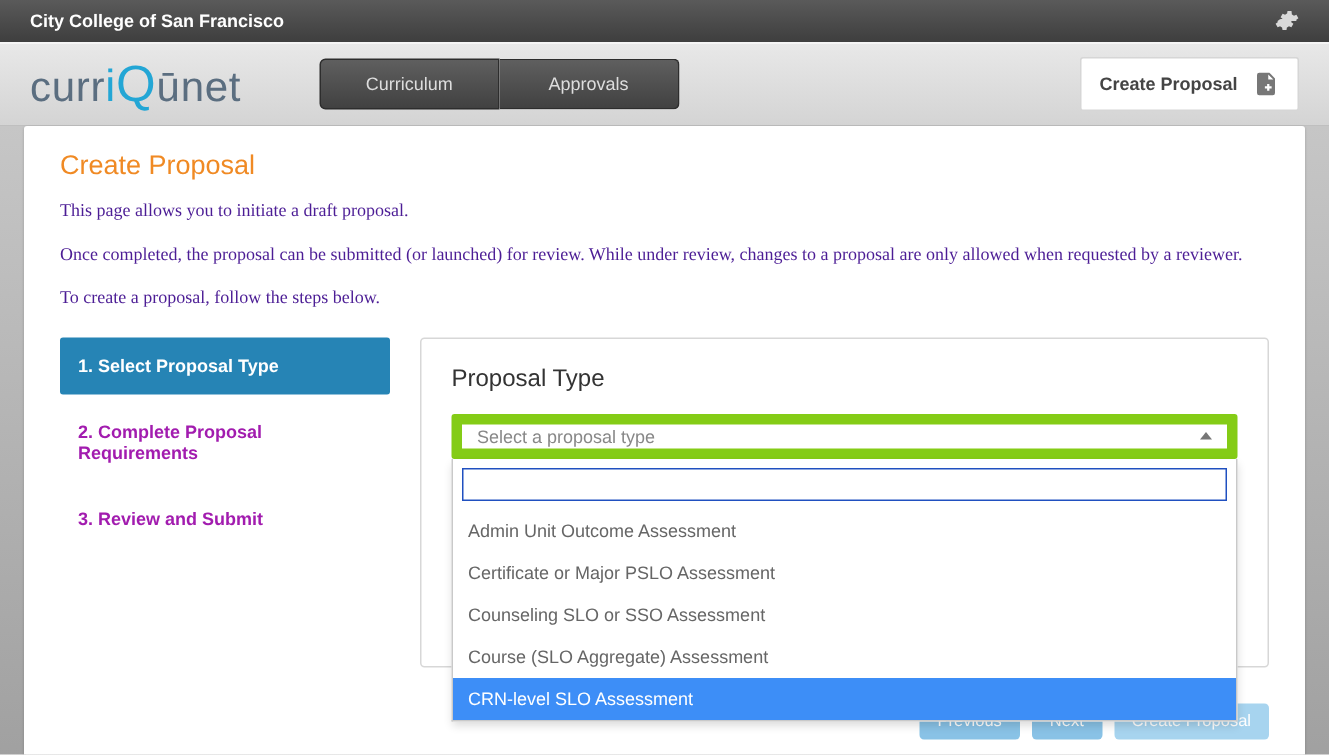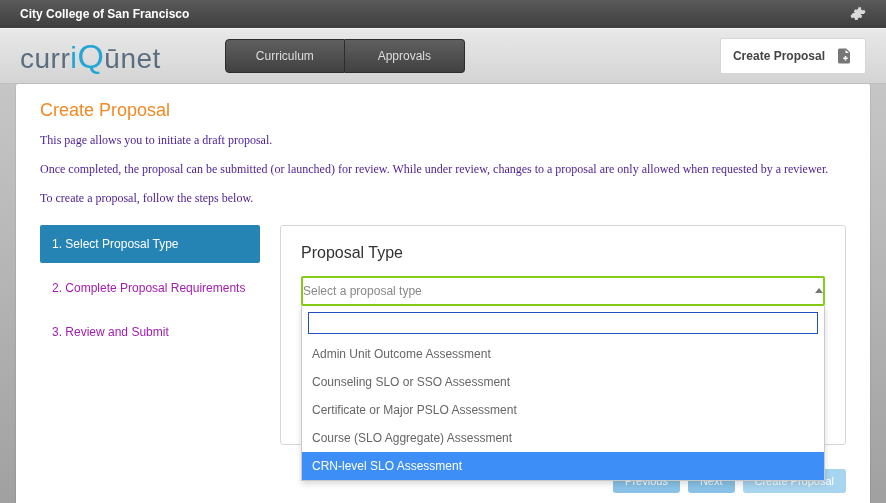--- a/index.html
+++ b/index.html
@@ -1,43 +1,43 @@
 <!DOCTYPE html>
 <html><head>
 <meta charset="utf-8">
 <style>
   * { box-sizing: border-box; margin: 0; padding: 0; }
   body { font-family: Arial, Helvetica, sans-serif; background: #fff; width: 886px; height: 503px; overflow: hidden; }
   .topbar { background: linear-gradient(#5a5a5a,#3e3e3e); height: 28px; display: flex; align-items: center; padding: 0 20px; color: #fff; font-size: 12px; font-weight: bold; justify-content: space-between; }
   .gear { width: 16px; height: 16px; fill: #d9d9d9; cursor: pointer; }
-  .headerbar { background: linear-gradient(#e8e8e8,#d4d4d4); border-top:1px solid #f5f5f5; border-bottom:1px solid #bfbfbf; height: 56px; display: flex; align-items: center; padding: 0 20px; gap: 12px; }
+  .headerbar { background: linear-gradient(#e8e8e8,#d4d4d4); border-top:1px solid #f5f5f5; border-bottom:1px solid #bfbfbf; height: 56px; display: flex; align-items: center; padding: 0 20px; }
   .logo { font-size: 28px; letter-spacing: 0.5px; font-family: Arial, sans-serif; color: #5b6e80; display: flex; align-items: baseline;}
   .logo .c1 { color:#5b6e80; font-weight:400;}
   .logo .i { color:#23a6d5; font-weight:400; font-size:30px; position:relative; }
   .logo .iq { color:#23a6d5; font-weight:400; font-size:34px;}
   .logo .rest { color:#5b6e80; font-weight:400;}
   .nav { display:flex; margin-left: 52px; }
   .nav-btn { background: linear-gradient(#5f5f5f,#414141); color:#ddd; font-size:12px; border:1px solid #2d2d2d; height:34px; display:flex; align-items:center; justify-content:center; width:120px; cursor:pointer; }
   .nav-btn:first-child { border-radius:4px 0 0 4px; }
   .nav-btn:last-child { border-radius:0 4px 4px 0; border-left:none; }
   .spacer { flex:1; }
   .create-proposal-btn { background:#fff; border:1px solid #d6d6d6; height:36px; display:flex; align-items:center; padding:0 12px; font-size:12px; font-weight:bold; color:#444; cursor:pointer; gap:10px; border-radius:2px;}
   .cp-icon { width:18px; height:18px; fill:#777;}
   .frame { background: linear-gradient(#c6c6c6,#9f9f9f); padding: 0 16px 16px 16px; min-height: calc(503px - 84px);}
   .page { background:#fff; border-radius:2px; padding: 16px 24px 60px 24px; min-height: 400px; position: relative; box-shadow: 0 1px 2px rgba(0,0,0,0.2);}
   .page-title { color:#f08a24; font-size:18px; margin-bottom:10px; font-weight:400;}
   .desc { color:#4c1d95; font-size:12px; line-height:1.6; margin-bottom:10px;font-family:Liberation Serif, serif;}
   .layout { display:flex; gap:20px; margin-top:16px; align-items:flex-start;}
-  .steps { width:220px; }
+  .steps { width:220px;font-weight:bold; }
   .step { font-size:12px; padding:12px 12px; border-radius:2px; margin-bottom:6px; color:#a21caf; }
   .step.active { background:#2684b5; color:#fff; }
   .main { flex:1; border:1px solid #d7d7d7; border-radius:3px; padding:18px 20px; position:relative; min-height:220px;}
   .section-title { font-size:16px; color:#333; font-weight:400; margin-bottom:14px;}
   .combo { position:relative; }
-  .combo-header { border:2px solid #84cc16; border-radius:2px; height:30px; display:flex; align-items:center; padding:0 0; font-size:12px; color:#888; cursor:pointer; justify-content:space-between; }
+  .combo-header { border:7px solid #84cc16; border-radius:2px; height:30px; display:flex; align-items:center; padding:0 10px; font-size:12px; color:#888; cursor:pointer; justify-content:space-between; }
   .caret { width:0;height:0;border-left:4px solid transparent;border-right:4px solid transparent;border-bottom:5px solid #777;}
   .dropdown { position:absolute; left:0; right:0; top:30px; background:#fff; border:1px solid #c9c9c9; border-top:none; z-index:10; box-shadow:0 3px 6px rgba(0,0,0,0.15);}
   .dd-search { padding:6px; }
   .dd-search input { width:100%; height:22px; border:1px solid #2050c0; outline:none; padding:0 6px; font-size:12px;}
   .dd-list { max-height:150px; overflow-y:auto; }
   .dd-item { font-size:12px; color:#666; padding:7px 10px; cursor:pointer; }
   .dd-item.highlight { background:#3d8ef7; color:#fff; }
   .cursor { position:absolute; width:14px; height:14px; pointer-events:none;}
   .wiz-buttons { position:absolute; right:24px; bottom:12px; display:flex; gap:8px;}
   .wiz-btn { background:#3b9bd6; color:#fff; font-size:11px; border:none; border-radius:3px; padding:6px 12px; cursor:pointer; opacity:0.6;}
@@ -93,22 +93,22 @@
           <div class="combo-header">
             <span>Select a proposal type</span>
             <span class="caret"></span>
           </div>
           <div class="dropdown">
             <div class="dd-search">
               <input type="text" value="" style="">
             </div>
             <div class="dd-list" id="dd-list">
                 <div class="dd-item">Admin Unit Outcome Assessment</div>
+                <div class="dd-item">Certificate or Major PSLO Assessment</div>
                 <div class="dd-item">Counseling SLO or SSO Assessment</div>
-                <div class="dd-item">Certificate or Major PSLO Assessment</div>
                 <div class="dd-item">Course (SLO Aggregate) Assessment</div>
                 <div class="dd-item highlight">CRN-level SLO Assessment</div>
               </div>
           </div>
         </div>
         <svg class="cursor" style="left:310px; top:196px;" viewBox="0 0 20 20">
             <path fill="#000" d="M2 2l0 14 4-4 3 6 3-1-3-6 6 0z"></path>
           </svg>
       </div>
     </div>

